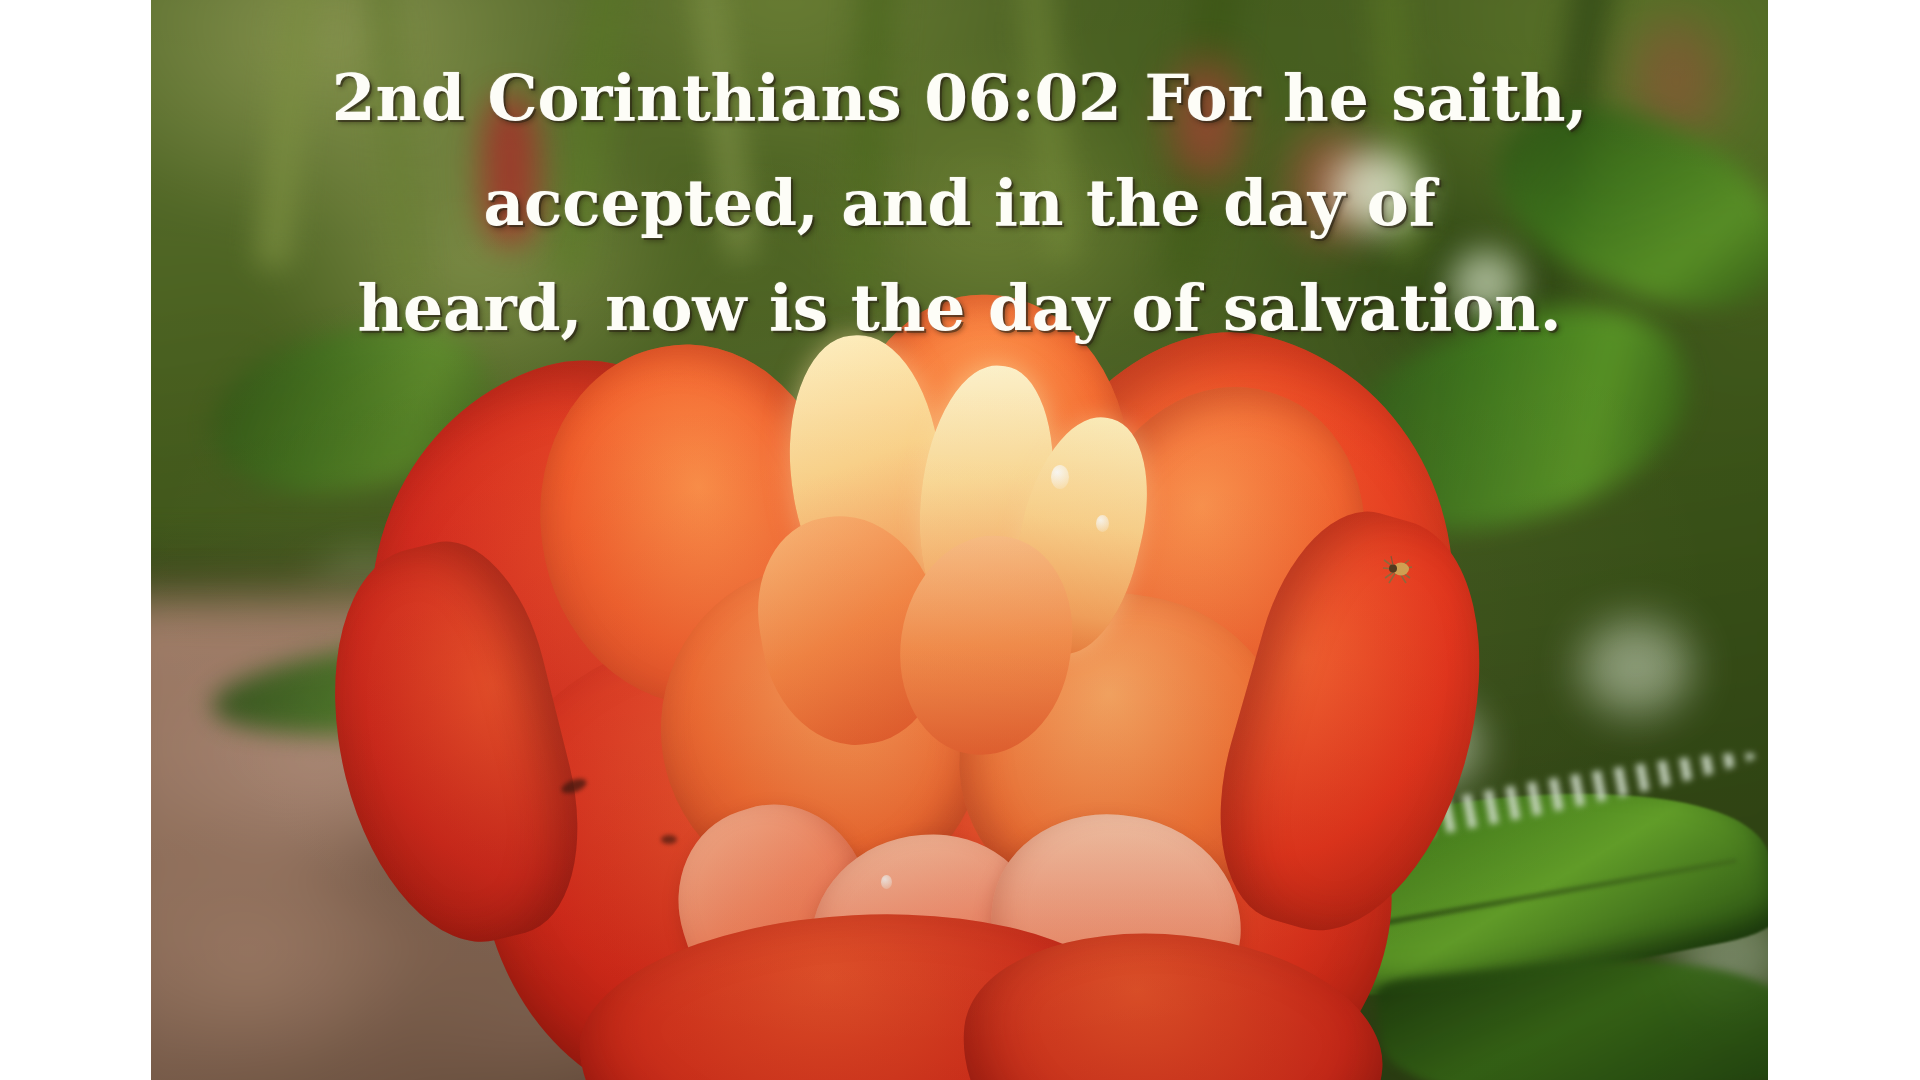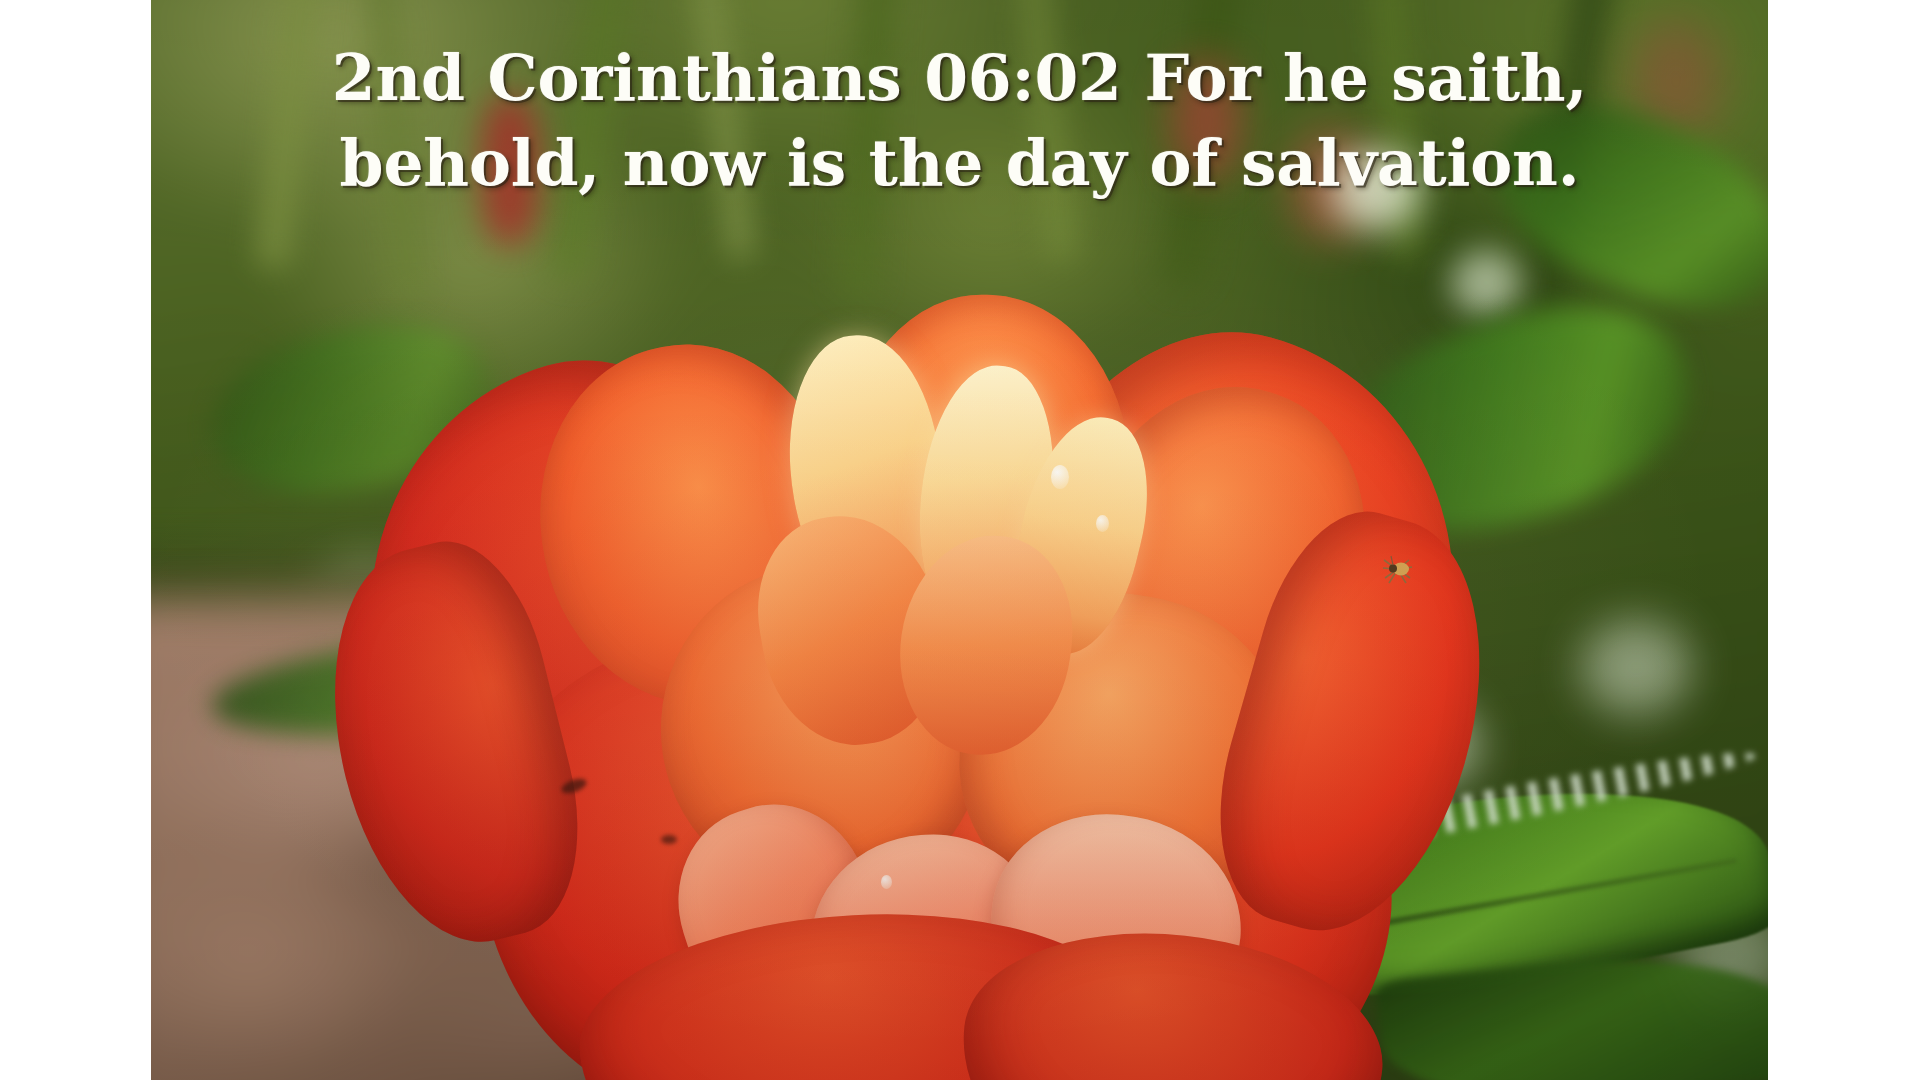--- a/index.html
+++ b/index.html
@@ -129,21 +129,21 @@
     line-height:85px;
     letter-spacing:-0.2px;
     color:#fdfdf7;
     text-shadow:
       2px 2px 0 rgba(40,32,18,.55),
       3px 3px 5px rgba(30,24,12,.45),
       0 0 2px rgba(255,255,255,.35);
     word-spacing:1px;
     pointer-events:none;
   }
-  #verse .ln { display:block; white-space:nowrap; }
+  #verse .ln { display:block; white-space:nowrap;margin-top:20px; }
 </style>
 </head>
 <body>
 
 <div id="canvas">
 
   <div id="photo">
 
     <div class="bg-base"></div>
 
@@ -351,16 +351,17 @@
       <ellipse cx="26" cy="17" rx="8" ry="6.4" fill="#d7a351"></ellipse>
       <circle cx="18" cy="16.5" r="4" fill="#4e3418"></circle>
       <path d="M18 13 L16 4" stroke="#6b5a3a" stroke-width="1.2" fill="none" opacity=".8"></path>
     </svg>
 
     <div class="grade"></div>
   </div>
 
   <div id="verse">
     <span class="ln">2nd Corinthians 06:02 For he saith,</span>
-    <span class="ln">behold, now is the day of salvation.</span>
+    <span class="ln">accepted, and in the day of</span>
+    <span class="ln">heard, now is the day of salvation.</span>
   </div>
 
 </div>
 
 </body></html>

